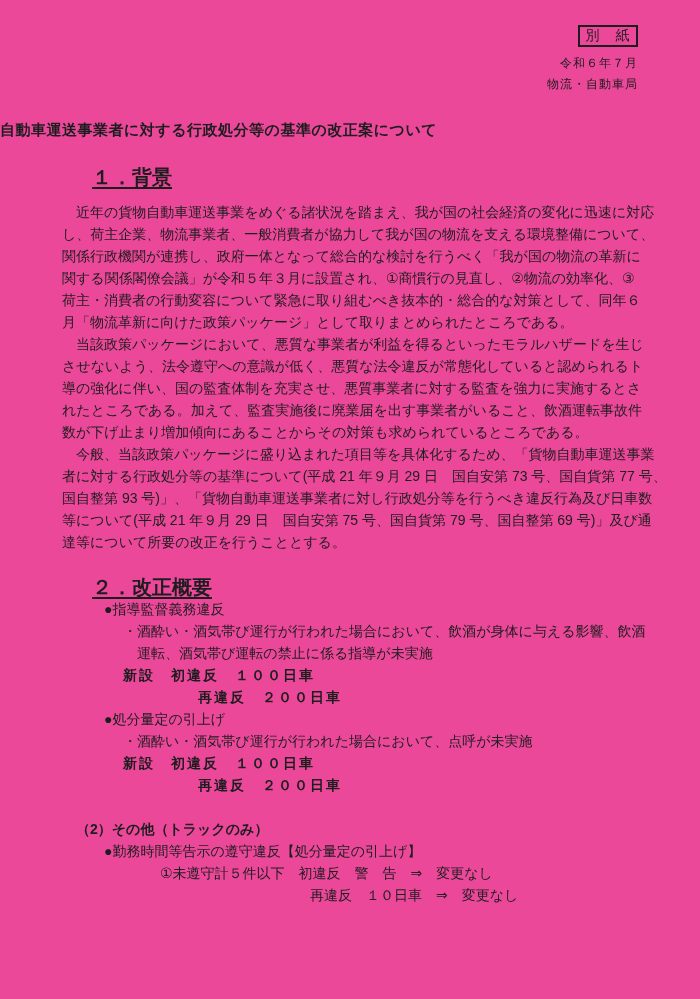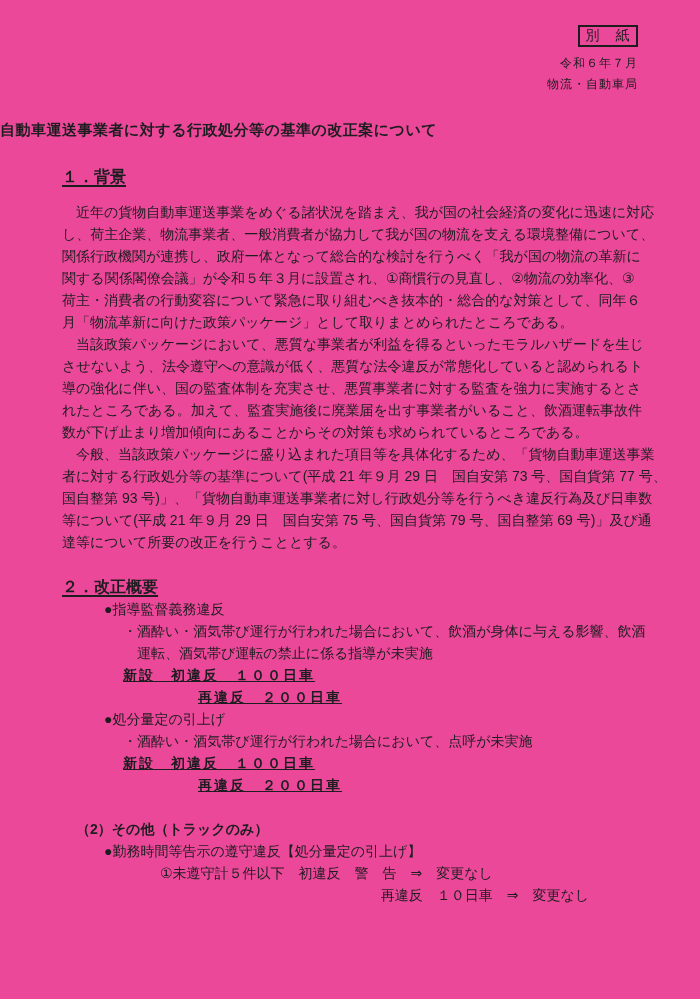--- a/index.html
+++ b/index.html
@@ -30,22 +30,22 @@
   .date{margin-top:9px;}
   .bureau{margin-top:6px;}
   .title{
     margin-top:28px;
     font-size:15px;
     font-weight:bold;
     letter-spacing:0.5px;
     line-height:20px;
   }
   .sec-heading{
-    margin:26px 62px 0 62px;
-    font-size:16px;
+    margin:26px 62px 0 92px;
+    font-size:20px;
     font-weight:bold;
     line-height:22px;
     white-space:nowrap;
   }
   .sec-heading .ul{
     text-decoration:underline;
     text-underline-offset:3px;
     text-decoration-thickness:1.5px;
   }
   .body{
@@ -67,26 +67,25 @@
   .spacer{height:23px;}
   .spacer2{height:22px;}
   .sub-title{padding-left:14px;font-weight:bold;font-size:14.5px;}
   .bullet{padding-left:42px;}
   .dot{padding-left:61px;}
   .cont{padding-left:75px;}
   .rule{
     font-weight:bold;
     font-size:15px;
     letter-spacing:2px;
-    text-decoration:underline;
   }
   .rule.l1{padding-left:61px;}
   .rule.l2{padding-left:136px;}
   .item.l1{padding-left:98px;}
-  .item.l2{padding-left:248px;text-align:center;}
+  .item.l2{padding-left:248px;}
 </style>
 </head>
 <body>
 
 <div class="page">
 
   <div class="tag-box">
     <span>別　紙</span>
   </div>
   <div class="rline date">令和６年７月</div>

